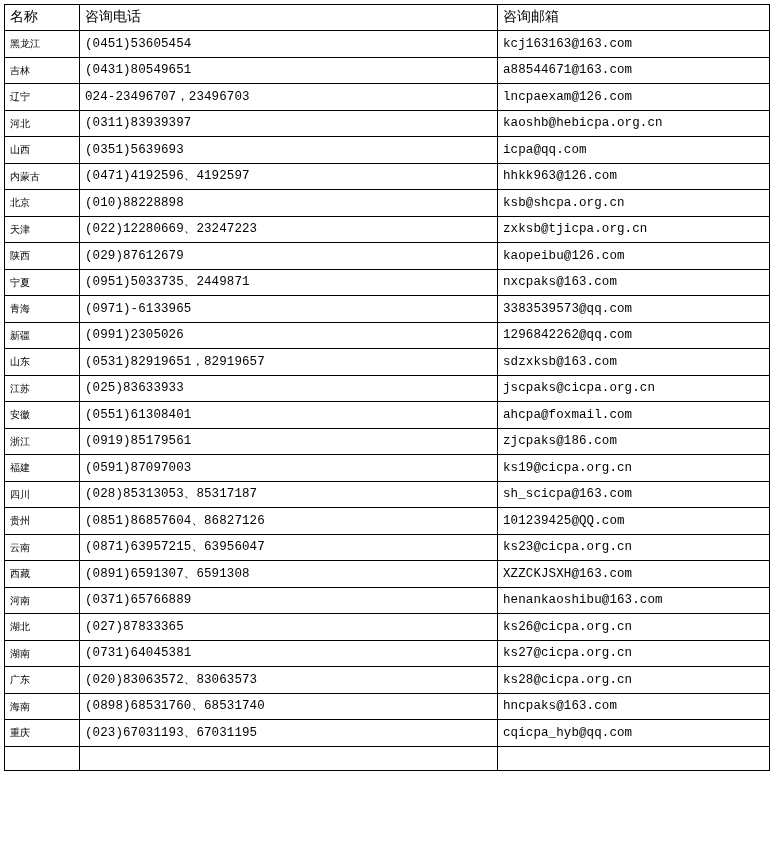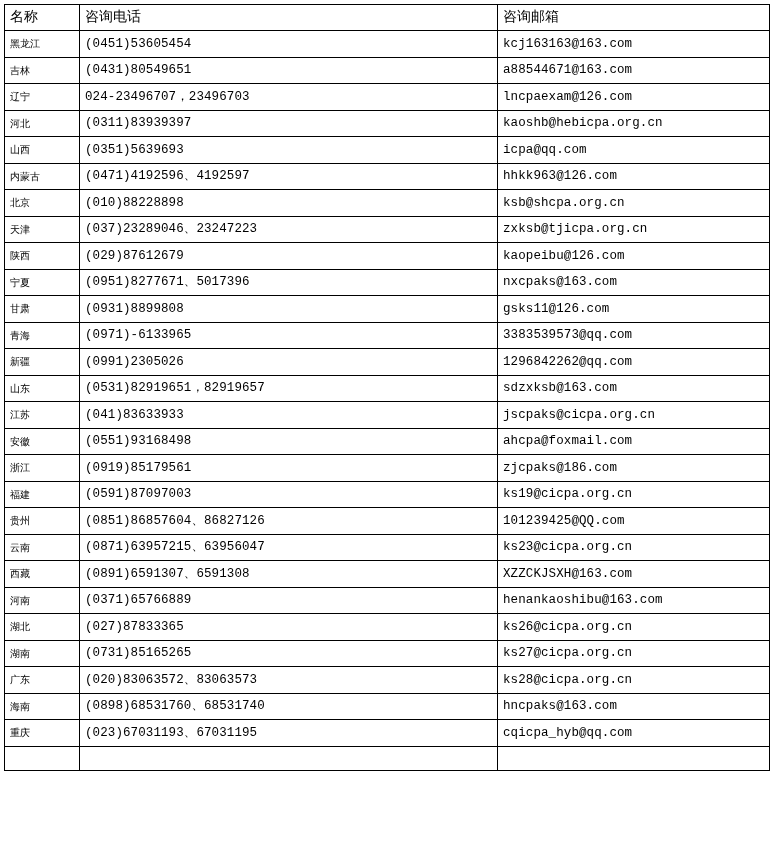--- a/index.html
+++ b/index.html
@@ -114,74 +114,74 @@
           <td class="cell-phone">(0471)4192596、4192597</td>
           <td class="cell-email">hhkk963@126.com</td>
         </tr>
         <tr class="data-row">
           <td class="cell-name">北京</td>
           <td class="cell-phone">(010)88228898</td>
           <td class="cell-email">ksb@shcpa.org.cn</td>
         </tr>
         <tr class="data-row">
           <td class="cell-name">天津</td>
-          <td class="cell-phone">(037)23289046、23247223</td>
+          <td class="cell-phone">(022)12280669、23247223</td>
           <td class="cell-email">zxksb@tjicpa.org.cn</td>
         </tr>
         <tr class="data-row">
           <td class="cell-name">陕西</td>
           <td class="cell-phone">(029)87612679</td>
           <td class="cell-email">kaopeibu@126.com</td>
         </tr>
         <tr class="data-row">
           <td class="cell-name">宁夏</td>
-          <td class="cell-phone">(0951)8277671、5017396</td>
+          <td class="cell-phone">(0951)5033735、2449871</td>
           <td class="cell-email">nxcpaks@163.com</td>
-        </tr>
-        <tr class="data-row">
-          <td class="cell-name">甘肃</td>
-          <td class="cell-phone">(0931)8899808</td>
-          <td class="cell-email">gsks11@126.com</td>
         </tr>
         <tr class="data-row">
           <td class="cell-name">青海</td>
           <td class="cell-phone">(0971)-6133965</td>
           <td class="cell-email">3383539573@qq.com</td>
         </tr>
         <tr class="data-row">
           <td class="cell-name">新疆</td>
           <td class="cell-phone">(0991)2305026</td>
           <td class="cell-email">1296842262@qq.com</td>
         </tr>
         <tr class="data-row">
           <td class="cell-name">山东</td>
           <td class="cell-phone">(0531)82919651，82919657</td>
           <td class="cell-email">sdzxksb@163.com</td>
         </tr>
         <tr class="data-row">
           <td class="cell-name">江苏</td>
-          <td class="cell-phone">(041)83633933</td>
+          <td class="cell-phone">(025)83633933</td>
           <td class="cell-email">jscpaks@cicpa.org.cn</td>
         </tr>
         <tr class="data-row">
           <td class="cell-name">安徽</td>
-          <td class="cell-phone">(0551)93168498</td>
+          <td class="cell-phone">(0551)61308401</td>
           <td class="cell-email">ahcpa@foxmail.com</td>
         </tr>
         <tr class="data-row">
           <td class="cell-name">浙江</td>
           <td class="cell-phone">(0919)85179561</td>
           <td class="cell-email">zjcpaks@186.com</td>
         </tr>
         <tr class="data-row">
           <td class="cell-name">福建</td>
           <td class="cell-phone">(0591)87097003</td>
           <td class="cell-email">ks19@cicpa.org.cn</td>
         </tr>
         <tr class="data-row">
+          <td class="cell-name">四川</td>
+          <td class="cell-phone">(028)85313053、85317187</td>
+          <td class="cell-email">sh_scicpa@163.com</td>
+        </tr>
+        <tr class="data-row">
           <td class="cell-name">贵州</td>
           <td class="cell-phone">(0851)86857604、86827126</td>
           <td class="cell-email">101239425@QQ.com</td>
         </tr>
         <tr class="data-row">
           <td class="cell-name">云南</td>
           <td class="cell-phone">(0871)63957215、63956047</td>
           <td class="cell-email">ks23@cicpa.org.cn</td>
         </tr>
         <tr class="data-row">
@@ -194,21 +194,21 @@
           <td class="cell-phone">(0371)65766889</td>
           <td class="cell-email">henankaoshibu@163.com</td>
         </tr>
         <tr class="data-row">
           <td class="cell-name">湖北</td>
           <td class="cell-phone">(027)87833365</td>
           <td class="cell-email">ks26@cicpa.org.cn</td>
         </tr>
         <tr class="data-row">
           <td class="cell-name">湖南</td>
-          <td class="cell-phone">(0731)85165265</td>
+          <td class="cell-phone">(0731)64045381</td>
           <td class="cell-email">ks27@cicpa.org.cn</td>
         </tr>
         <tr class="data-row">
           <td class="cell-name">广东</td>
           <td class="cell-phone">(020)83063572、83063573</td>
           <td class="cell-email">ks28@cicpa.org.cn</td>
         </tr>
         <tr class="data-row">
           <td class="cell-name">海南</td>
           <td class="cell-phone">(0898)68531760、68531740</td>

